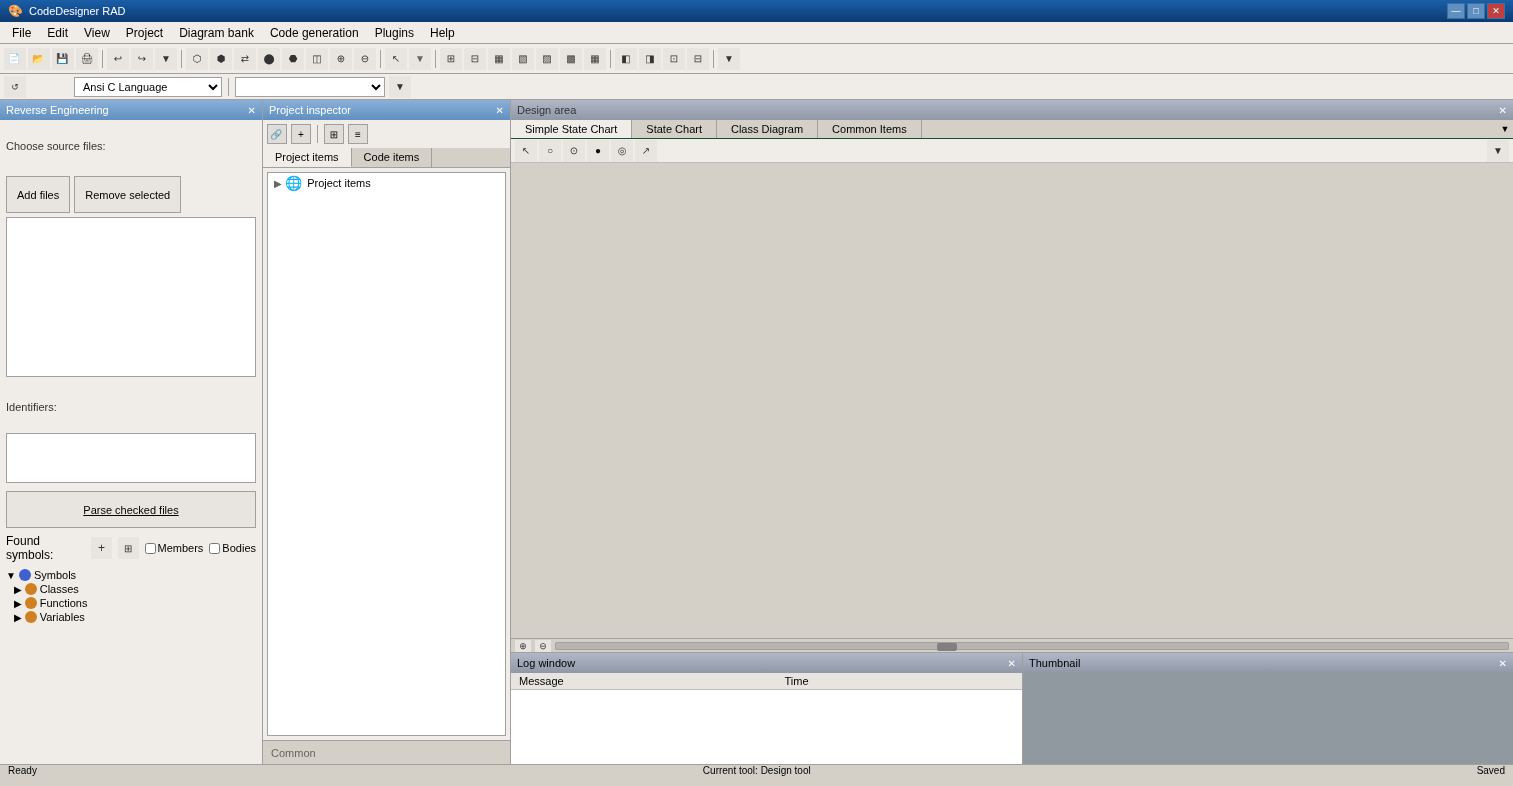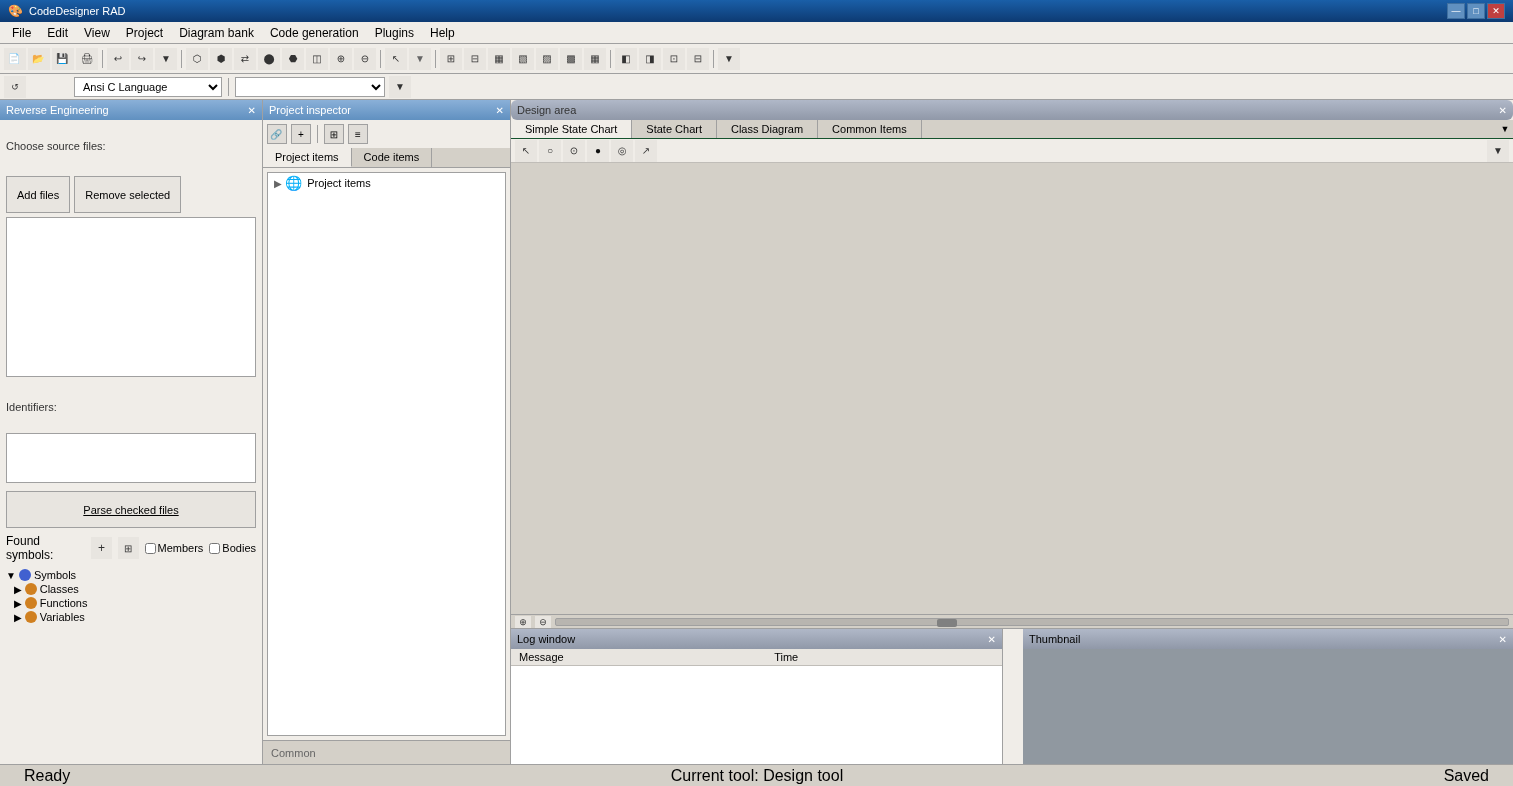--- a/index.html
+++ b/index.html
@@ -196,21 +196,20 @@
     }
     .design-header {
       height: 20px;
       background: linear-gradient(to bottom, #b0b8c8, #9098a8);
       display: flex;
       align-items: center;
       padding: 0 6px;
       justify-content: space-between;
       color: #333;
       font-size: 11px;
-      border-radius: 6px;
     }
     .design-tabs {
       display: flex;
       background: #d4d0c8;
       border-bottom: 1px solid #14532d;
     }
     .design-tab {
       padding: 3px 14px;
       font-size: 11px;
       cursor: pointer;
@@ -255,23 +254,22 @@
       width: 20px; height: 8px;
       background: #808080;
       border-radius: 2px;
       position: absolute;
       left: 40%;
     }
 
     
     #bottom-area {
       display: flex;
-      height: 136px;
+      height: 112px;
       border-top: 1px solid #a0a0a0;
-      gap: 20px;
     }
     #log-panel {
       flex: 1;
       background: #f0ede8;
       display: flex;
       flex-direction: column;
       border-right: 1px solid #a0a0a0;
     }
     .log-header {
       height: 20px;
@@ -315,23 +313,22 @@
       justify-content: space-between;
       font-size: 11px;
     }
 
     
     #statusbar {
       height: 22px;
       background: #d4d0c8;
       border-top: 1px solid #a0a0a0;
       display: flex;
-      align-items: center;
-      padding: 0 24px;
-      font-size: 16px;
+      padding: 0 8px;
+      font-size: 10px;
       justify-content: space-between;
     }
 
     
     .found-symbols {
       flex: 1;
       overflow: auto;
       padding: 4px 0;
     }
     .sym-row {

